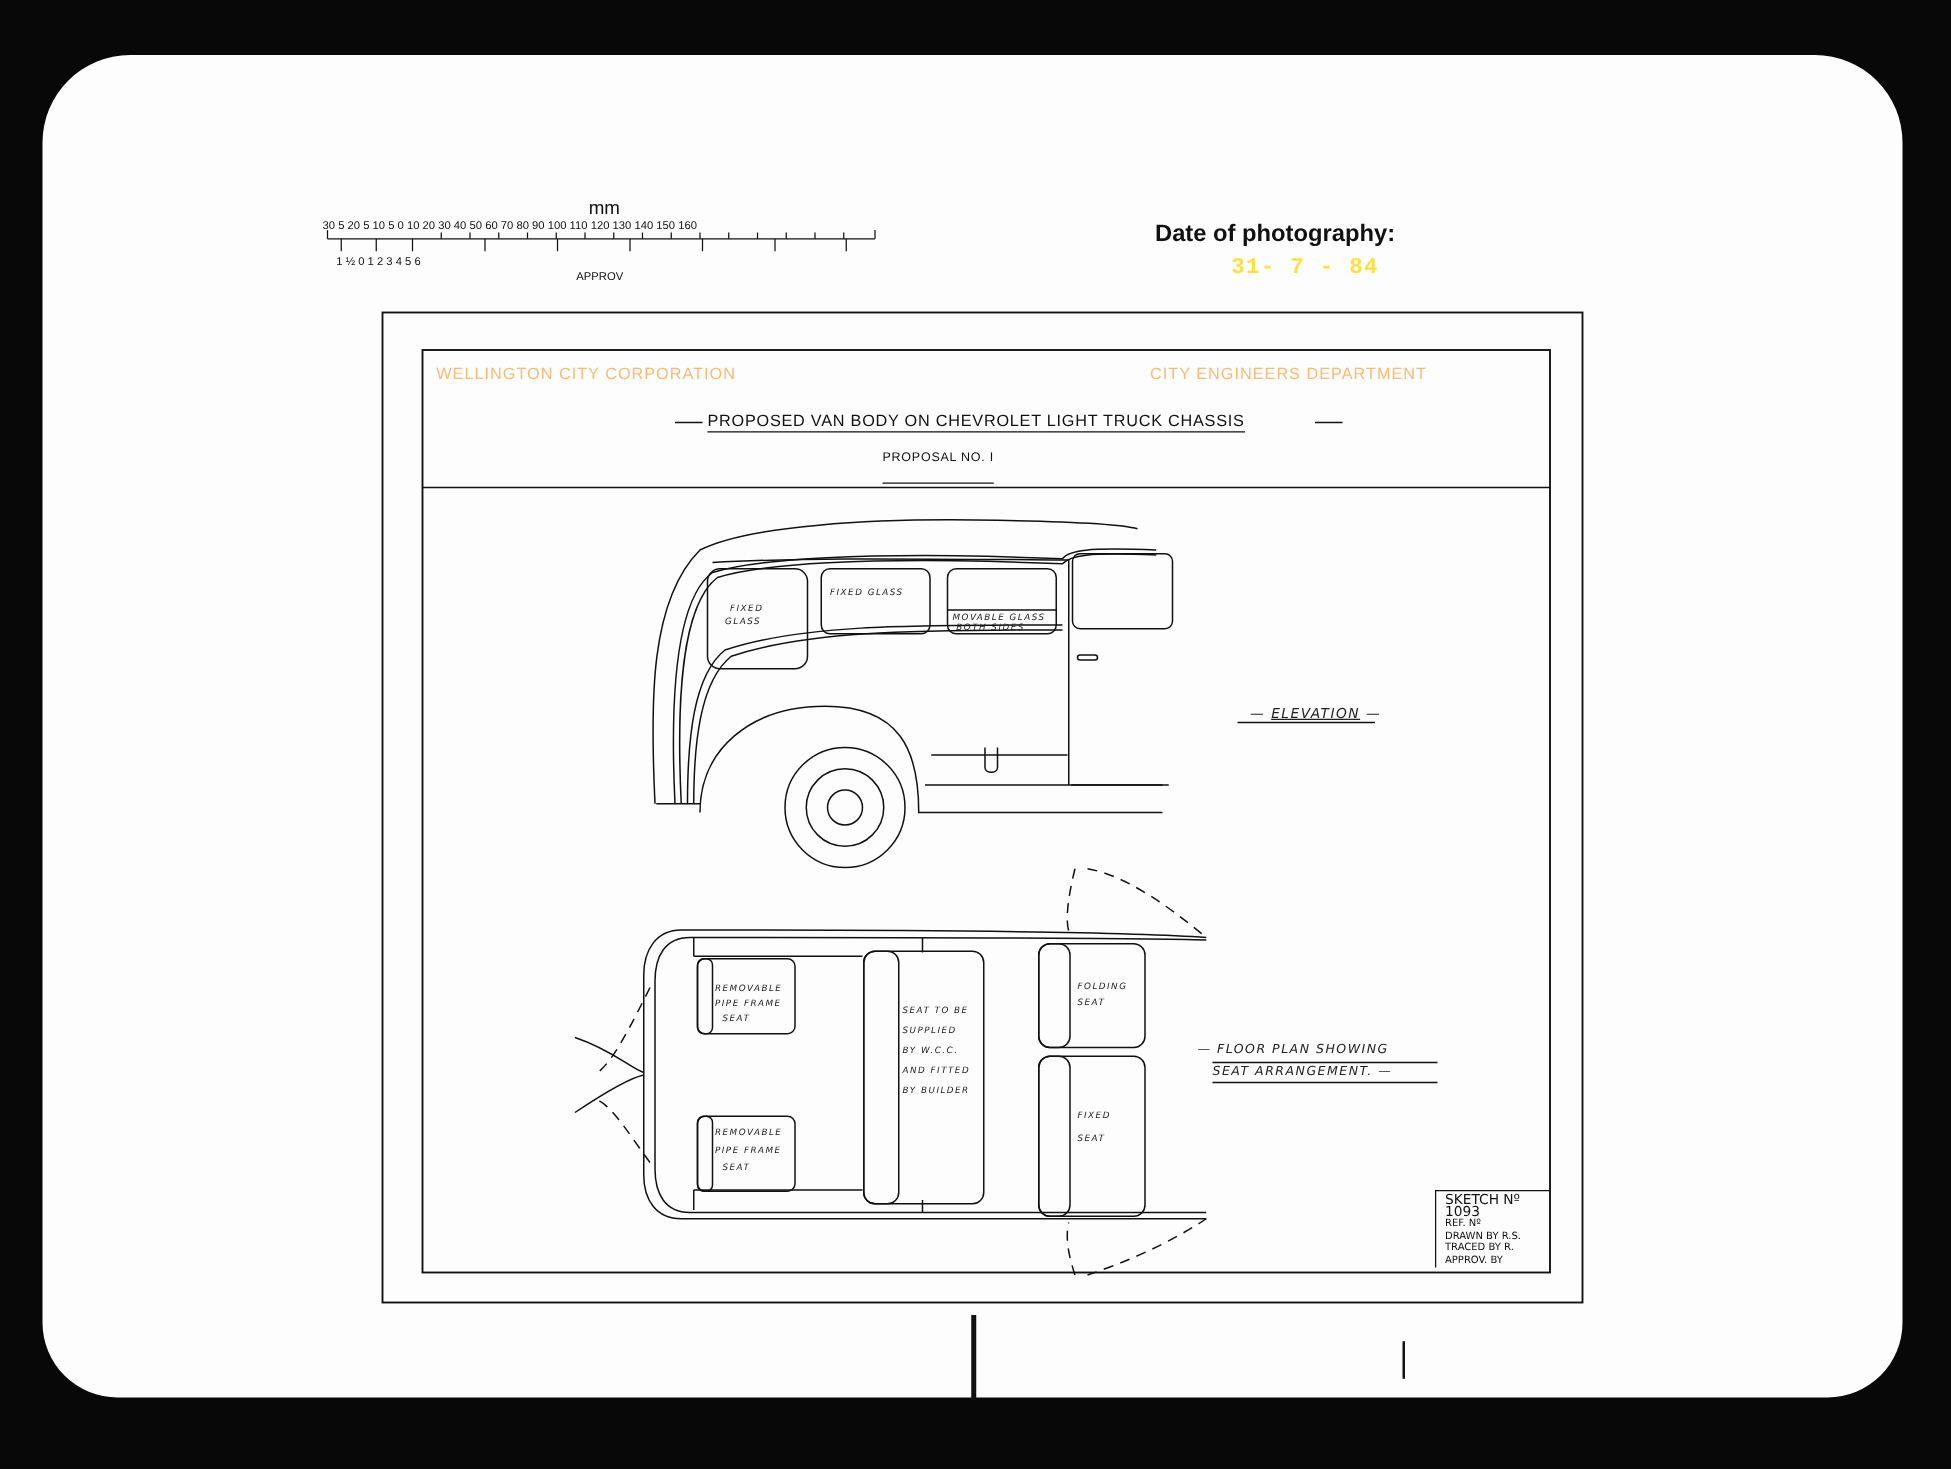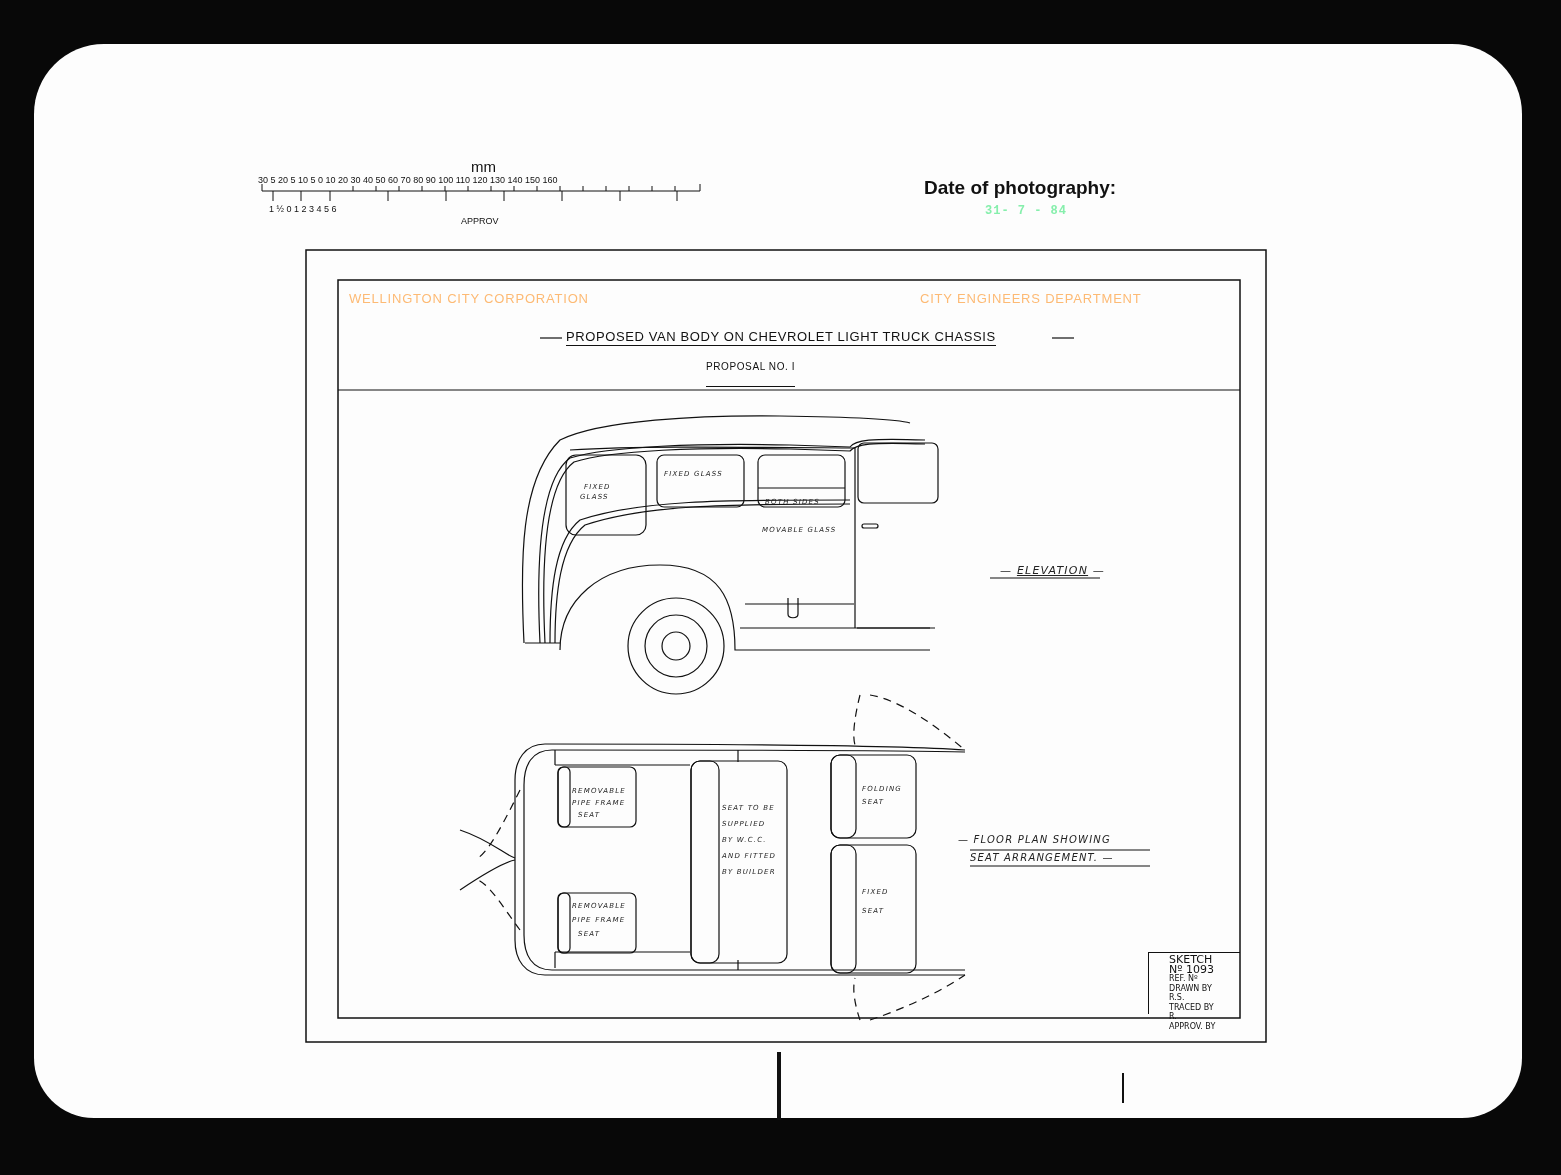--- a/index.html
+++ b/index.html
@@ -2,29 +2,29 @@
 <html><head>
 <meta charset="utf-8">
 <style>
   html, body { margin:0; padding:0; background:#0a0a0a; }
   body { width:1561px; height:1175px; position:relative; overflow:hidden; font-family:"Liberation Sans", sans-serif; }
   .film { position:absolute; inset:0; background:#080808; }
   .sheet { position:absolute; left:34px; top:44px; width:1488px; height:1074px; background:#fdfdfd; border-radius:70px 70px 60px 60px; }
   svg { position:absolute; left:0; top:0; }
   .sm { font-family:"Liberation Sans", sans-serif; font-size:10px; fill:#111; }
   .date1 { position:absolute; left:924px; top:177px; font-family:"Liberation Sans", sans-serif; font-weight:bold; font-size:19px; color:#111; }
-  .date2 { position:absolute; left:985px; top:204px; font-family:"Liberation Mono", monospace; font-weight:bold; font-size:12px; color:#86efac; letter-spacing:1px; }
+  .date2 { position:absolute; left:985px; top:204px; font-family:"Liberation Mono", monospace; font-weight:bold; font-size:18px; color:#fde047; letter-spacing:1px; }
   .mm { position:absolute; left:471px; top:158px; font-size:15px; color:#111; }
   .inches { position:absolute; left:461px; top:216px; font-size:9px; color:#111; }
   .hdr { position:absolute; font-size:13px; letter-spacing:0.8px; color:#fdba74; }
   .ttl { position:absolute; left:566px; top:329px; font-size:13px; letter-spacing:0.6px; color:#111; border-bottom:1.5px solid #111; padding-bottom:1px; }
   .prop { position:absolute; left:706px; top:361px; font-size:10px; letter-spacing:0.6px; color:#111; border-bottom:1.2px solid #111; padding-bottom:14px; }
   .lbl { position:absolute; font-family:"DejaVu Sans", sans-serif; font-style:italic; font-size:10px; letter-spacing:1.2px; color:#222; }
   .lbl u { text-decoration:underline; }
-  .sketch { position:absolute; left:1148px; top:952px; width:92px; height:62px; font-family:"DejaVu Sans", sans-serif; font-size:8px; line-height:9.5px; color:#111; border-left:1px solid #111; border-top:1px solid #111; padding:2px 20px; box-sizing:border-box; }
+  .sketch { position:absolute; left:1148px; top:952px; width:92px; height:62px; font-family:"DejaVu Sans", sans-serif; font-size:8px; line-height:9.5px; color:#111; border-left:1px solid #111; border-top:1px solid #111; padding:2px 7px; box-sizing:border-box; }
   .sketch .no { font-size:11px; }
 </style>
 </head>
 <body>
 
 <div class="film"></div>
 <div class="sheet"></div>
 
 <svg width="1561" height="1175" viewBox="0 0 1561 1175">
 
@@ -138,21 +138,21 @@
 
 <div class="hdr" style="left:349px;top:291px;">WELLINGTON   CITY   CORPORATION</div>
 <div class="hdr" style="left:920px;top:291px;">CITY     ENGINEERS     DEPARTMENT</div>
 <div class="ttl">PROPOSED  VAN  BODY  ON  CHEVROLET LIGHT  TRUCK  CHASSIS</div>
 <div class="prop">PROPOSAL  NO. I</div>
 
 <div class="lbl" style="left:1000px;top:564px;font-size:11px;">— <u>ELEVATION</u> —</div>
 <div class="lbl" style="left:584px;top:483px;font-size:7px;">FIXED</div>
 <div class="lbl" style="left:580px;top:493px;font-size:7px;">GLASS</div>
 <div class="lbl" style="left:664px;top:470px;font-size:7px;">FIXED  GLASS</div>
-<div class="lbl" style="left:762px;top:490px;font-size:7px;margin-top:36px;">MOVABLE  GLASS</div>
+<div class="lbl" style="left:762px;top:490px;font-size:7px;">MOVABLE  GLASS</div>
 <div class="lbl" style="left:765px;top:498px;font-size:7px;">BOTH  SIDES</div>
 
 <div class="lbl" style="left:958px;top:834px;font-size:10px;">— <span>FLOOR   PLAN   SHOWING</span></div>
 <div class="lbl" style="left:970px;top:852px;font-size:10px;"><span>SEAT   ARRANGEMENT.</span> —</div>
 
 <div class="lbl" style="left:572px;top:785px;font-size:7px;line-height:12px;">
   <div>REMOVABLE</div>
     <div>PIPE FRAME</div>
     <div style="padding-left:6px">SEAT</div>
 </div>

